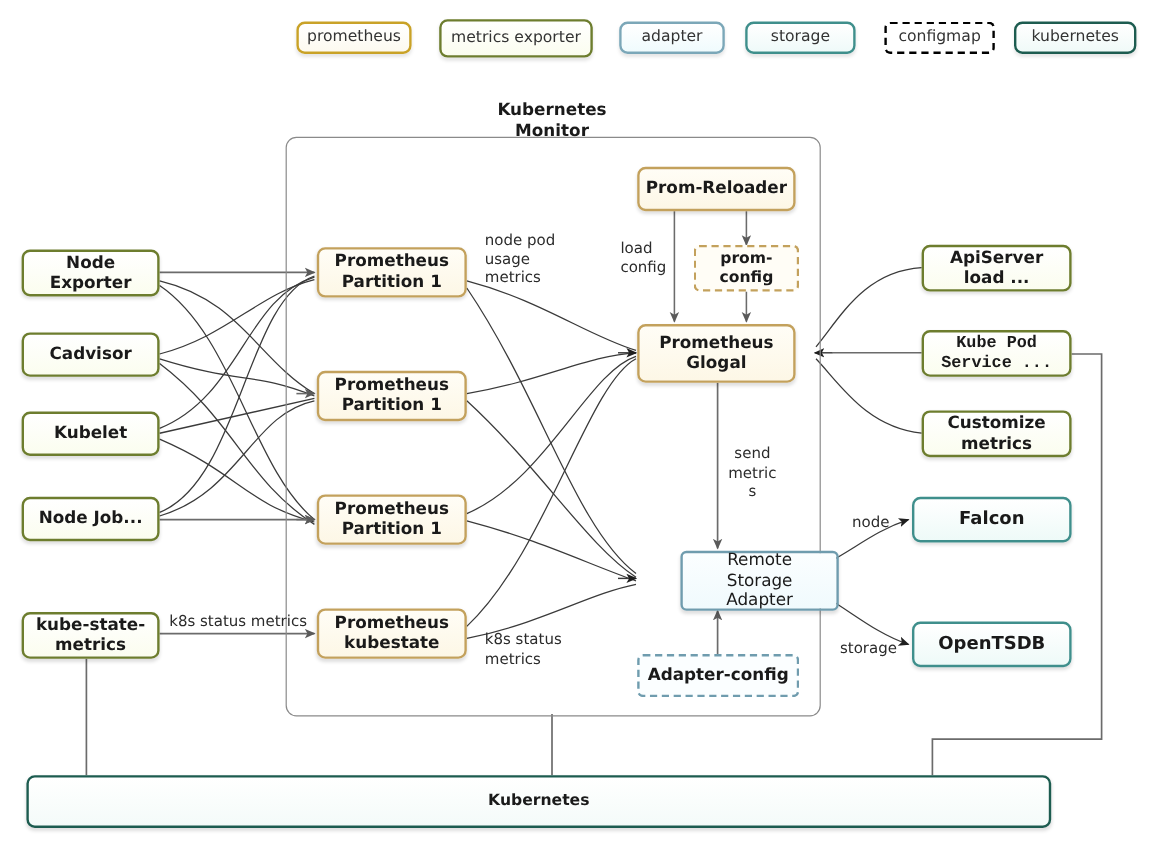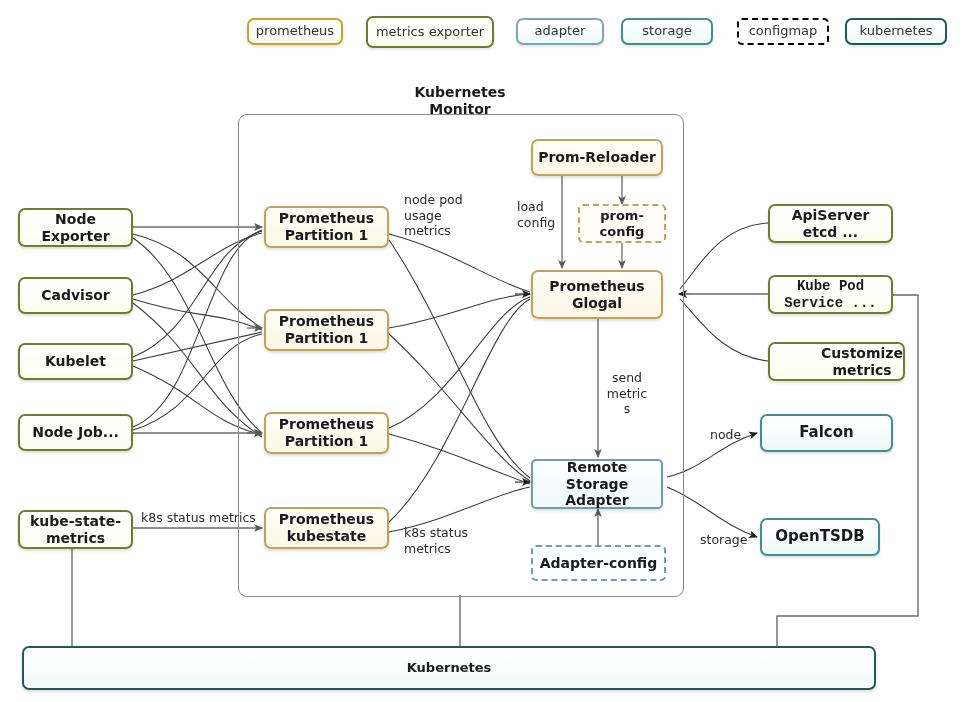--- a/index.html
+++ b/index.html
@@ -83,23 +83,24 @@
     box-shadow: 0 2px 3px rgba(0,0,0,.13);
     color: #1a1a1a;
     font-weight: bold;
     font-size: 14px;
   }
   .n-adapter {
     border: 2px solid #6f9cae;
     background: linear-gradient(180deg,#fbfeff 0%,#f0fafd 100%);
     box-shadow: 0 2px 3px rgba(0,0,0,.13);
     color: #1a1a1a;
-    font-weight: bold;
+    font-weight: normal;
     font-size: 14px;
     border-radius: 5px;
+    margin-left: 36px;
   }
   .n-adaptercfg {
     border: 2px dashed #6f9cae;
     background: #fbfeff;
     color: #1a1a1a;
     font-weight: bold;
     font-size: 14px;
     border-radius: 5px;
     box-shadow: none;
   }
@@ -319,35 +320,35 @@
     <span>Remote
 Storage
 Adapter</span>
   </div>
   <div class="node n-adaptercfg" style="left:531px; top:545px; width:135px; height:36px;">
     <span>Adapter-config</span>
   </div>
 
   <div class="node n-exporter" style="left:768px; top:204px; width:125px; height:39px;">
     <span>ApiServer
-etcd ...</span>
+load ...</span>
   </div>
   <div class="node n-exporter" style="left:768px; top:275px; width:125px; height:39px;font-family:Liberation Mono, monospace;">
     <span>Kube Pod
 Service ...</span>
   </div>
-  <div class="node n-exporter" style="left:768px; top:342px; width:137px; height:39px;justify-content:flex-end;">
+  <div class="node n-exporter" style="left:768px; top:342px; width:125px; height:39px;">
     <span>Customize
 metrics</span>
   </div>
 
   <div class="node n-storage" style="left:760px; top:414px; width:133px; height:38px;">
     <span>Falcon</span>
   </div>
-  <div class="node n-storage" style="left:760px; top:518px; width:120px; height:38px;">
+  <div class="node n-storage" style="left:760px; top:518px; width:133px; height:38px;">
     <span>OpenTSDB</span>
   </div>
 
   <div class="node n-k8s" style="left:22px; top:646px; width:854px; height:44px; font-size:13px;">
     <span>Kubernetes</span>
   </div>
 
 
   <div class="edge-label" style="left:404px; top:192px; width:74px;">node  pod
 usage

